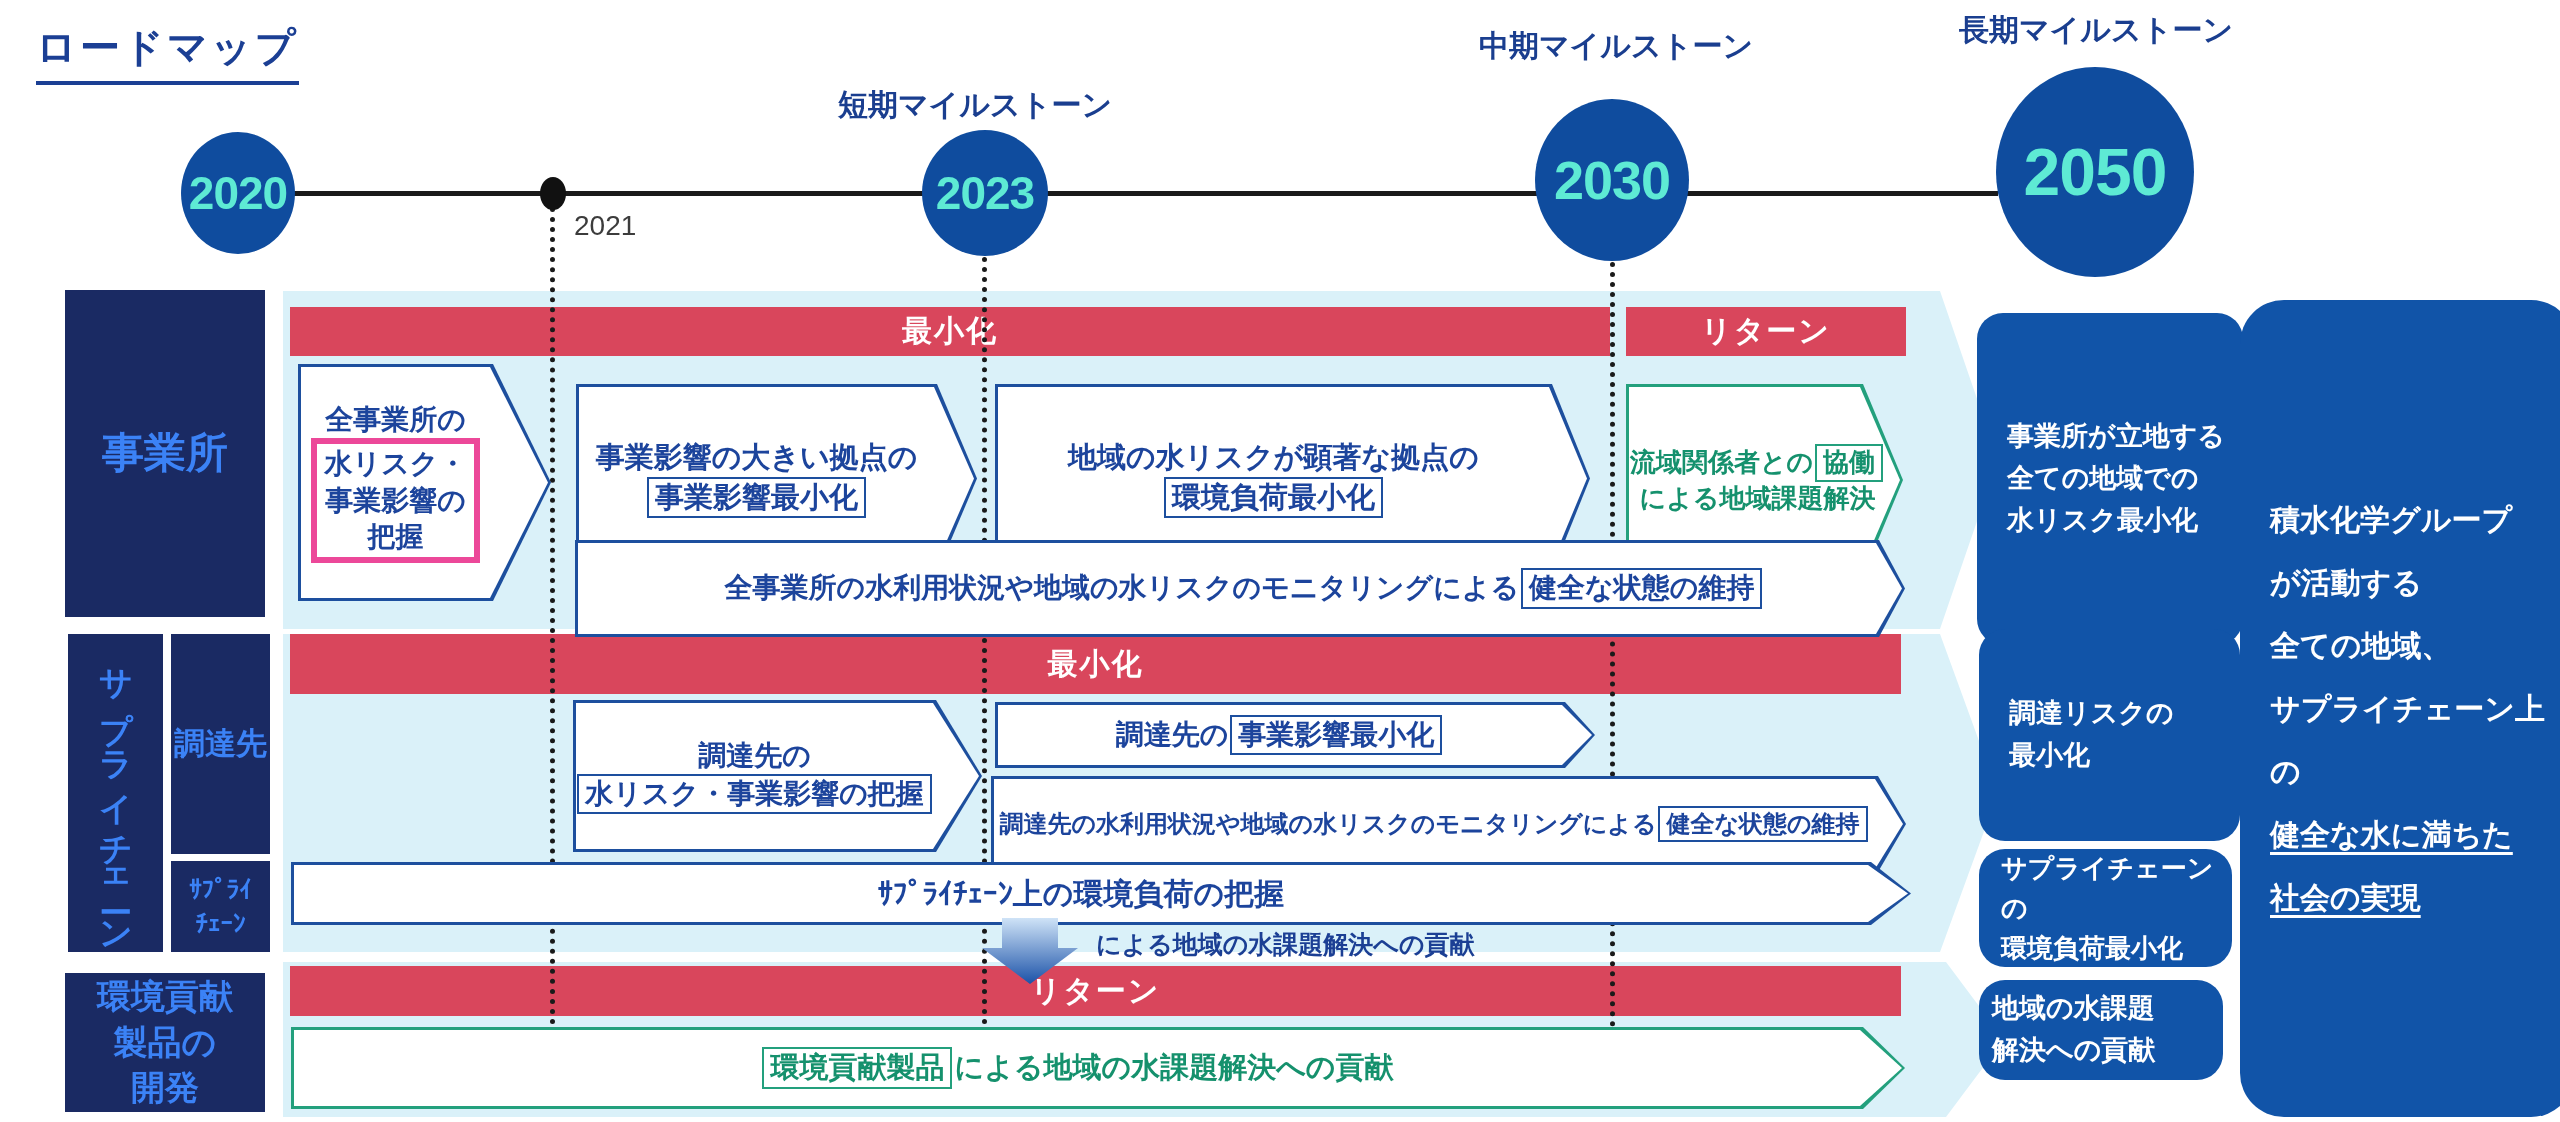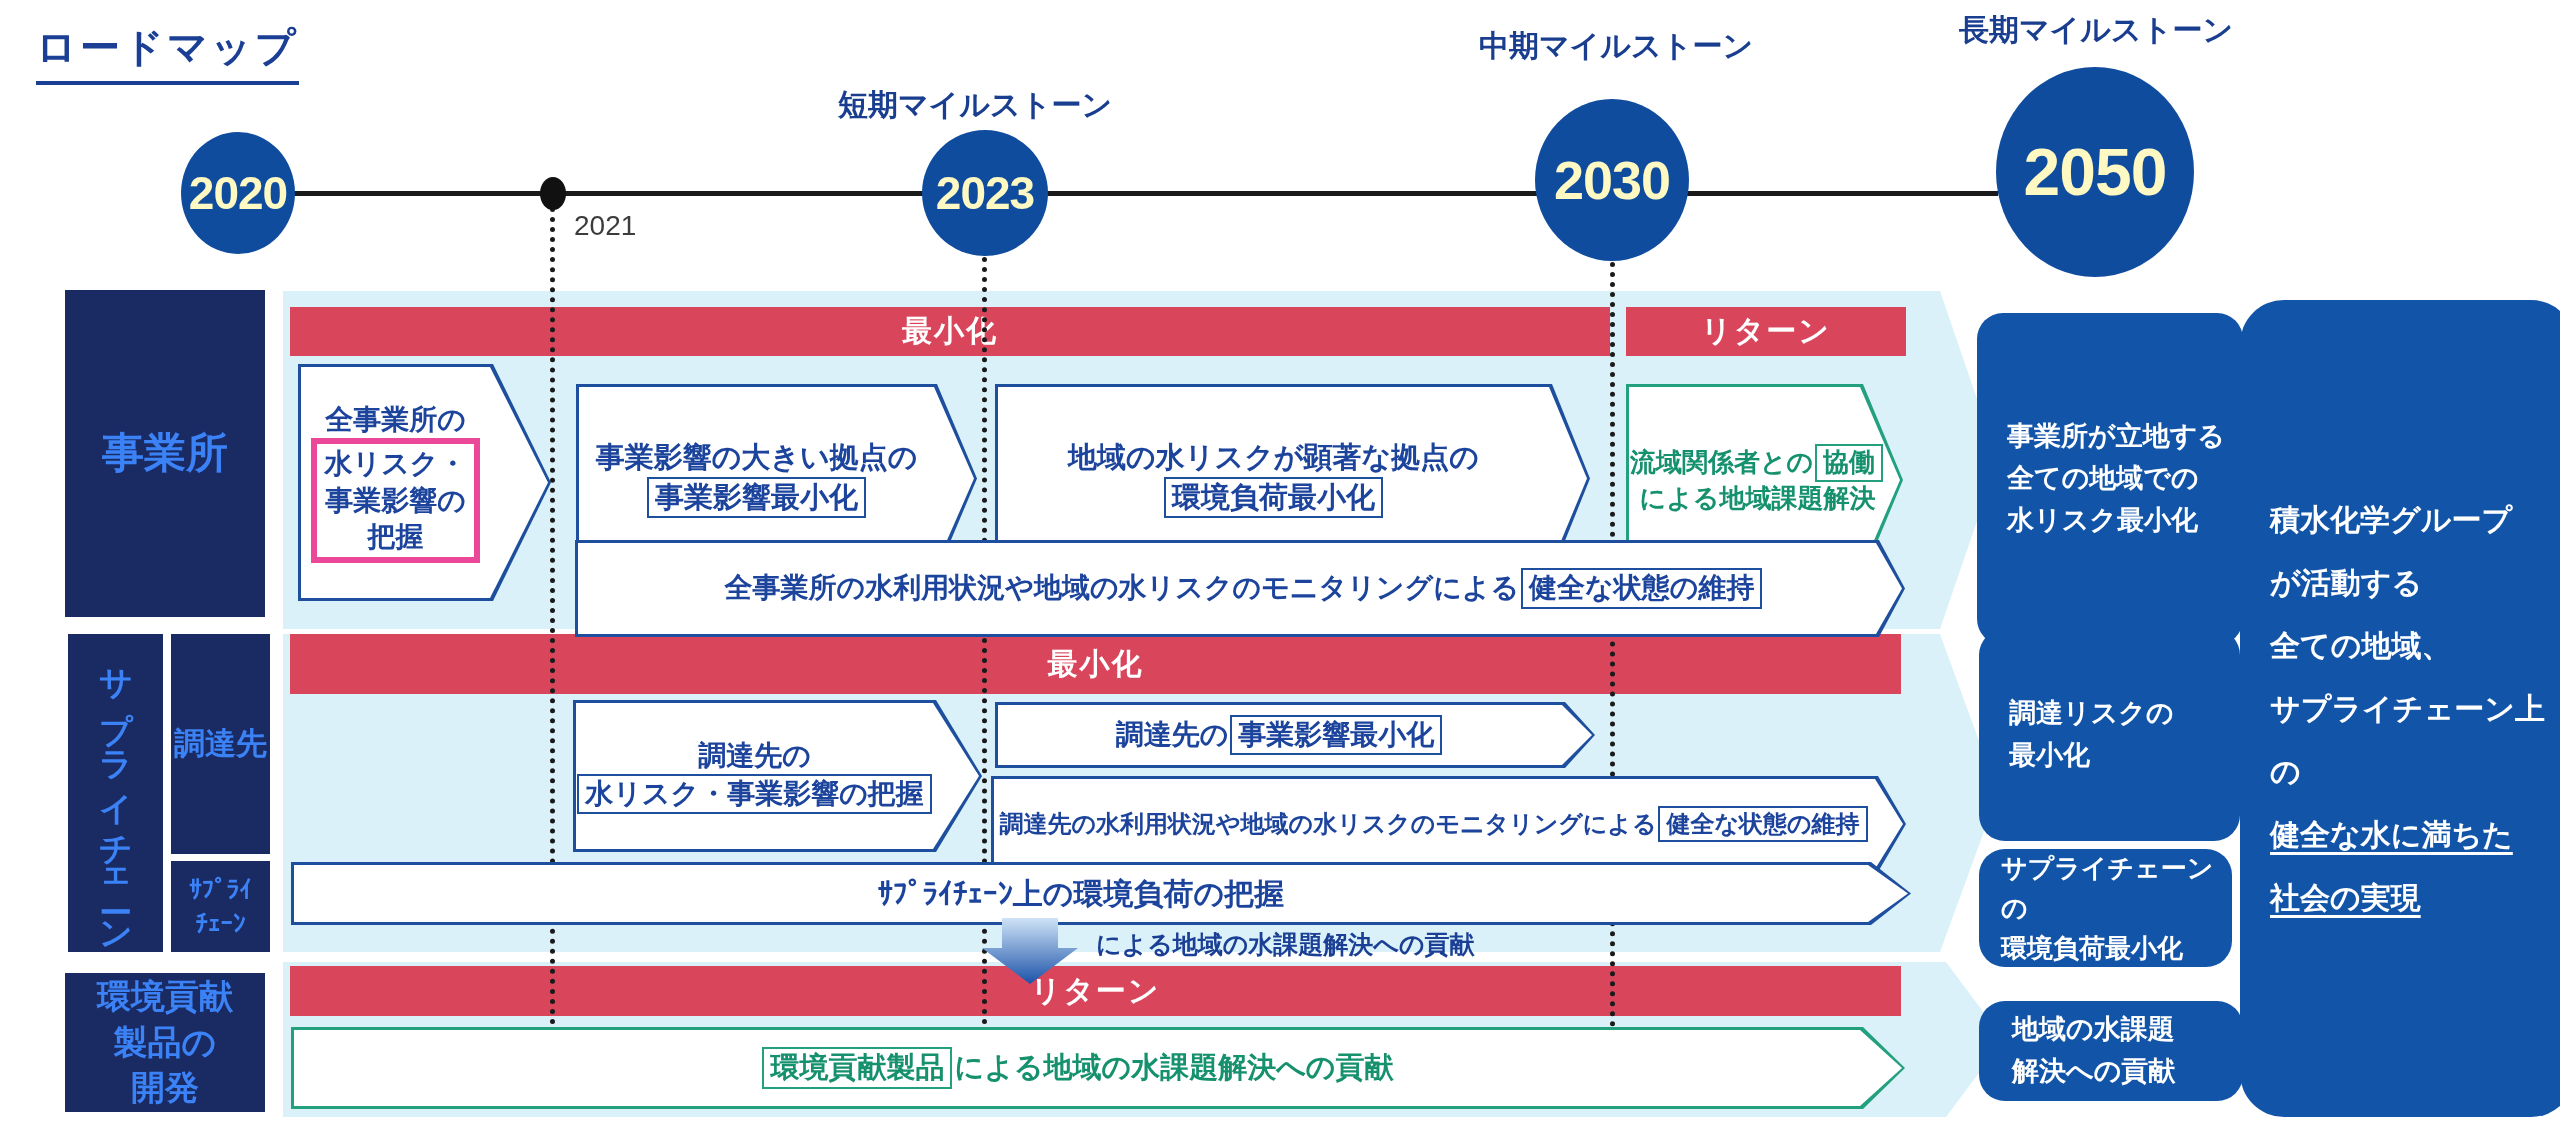--- a/index.html
+++ b/index.html
@@ -4,21 +4,21 @@
 <style>
   html,body{margin:0;padding:0;background:#fff;}
   #root{
     position:relative;width:2560px;height:1122px;overflow:hidden;background:#fff;
     font-family:"Liberation Sans","DejaVu Sans",sans-serif;font-weight:bold;
   }
   
   .page-title{position:absolute;color:#1b3f94;font-size:40px;letter-spacing:3px;
     border-bottom:4px solid #1b3f94;padding-bottom:6px;z-index:7;}
   .tline{position:absolute;background:#1a1a1a;z-index:4;}
-  .circle{position:absolute;background:#0f4c9e;border-radius:50%;color:#fef9c3;
+  .circle{position:absolute;background:#0f4c9e;border-radius:50%;color:#5eead4;
     display:flex;align-items:center;justify-content:center;z-index:6;letter-spacing:-1px;}
   .dot{position:absolute;background:#111;border-radius:50%;z-index:6;}
   .mlabel{position:absolute;color:#1a3e8f;font-size:30px;white-space:nowrap;
     transform:translateX(-50%);z-index:7;}
   .yearnote{position:absolute;color:#3c3c3c;font-size:28px;font-weight:normal;z-index:7;}
   .vdot{position:absolute;width:0;border-left:5px dotted #1a1a1a;z-index:3;}
   
   .panel{position:absolute;background:#daf1f9;z-index:1;
     clip-path:polygon(0 0,calc(100% - 58px) 0,100% 50%,calc(100% - 58px) 100%,0 100%);}
   
@@ -199,21 +199,21 @@
 
   <div class="arrow" style="left:291px;top:1027px;width:1614px;height:82px;--tip:42px;--bc:#23a07d;">
     <div class="arrow-bg"></div>
       <div class="arrow-fg"></div>
     <div class="arrow-content row gtext" style="font-size:29px;">
       <span class="bx bxg">環境貢献製品</span>
       <span>による地域の水課題解決への貢献</span>
     </div>
   </div>
 
-  <div class="outcome" style="left:1979px;top:980px;width:231px;height:100px;font-size:27px;padding-left:33px;margin-top:21px;">地域の水課題
+  <div class="outcome" style="left:1979px;top:980px;width:231px;height:100px;font-size:27px;padding-left:13px;">地域の水課題
 解決への貢献</div>
 
   <div class="vision" style="left:2240px;top:300px;width:305px;height:817px;font-size:30px;padding-left:30px;">
     <div>積水化学グループ</div>
     <div>が活動する</div>
     <div>全ての地域、</div>
     <div>サプライチェーン上の</div>
     <div class="u">健全な水に満ちた</div>
     <div class="u">社会の実現</div>
   </div>

